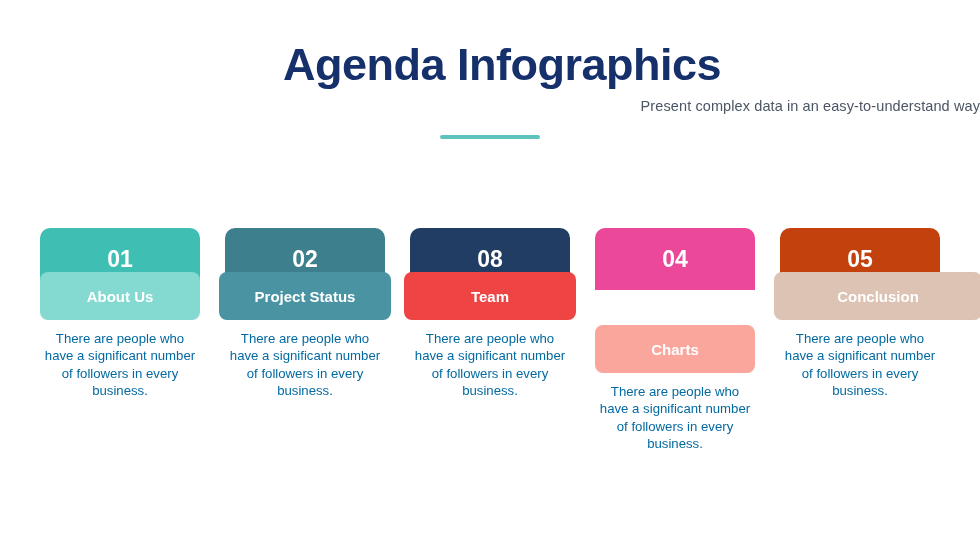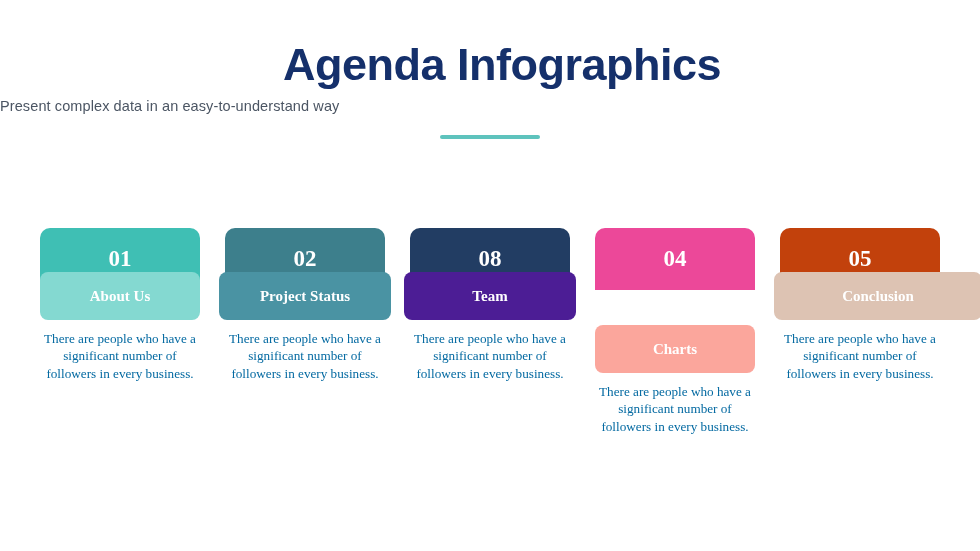--- a/index.html
+++ b/index.html
@@ -29,42 +29,41 @@
     font-weight: bold;
     color: #15306b;
     letter-spacing: -0.5px;
     line-height: 1.1;
   }
   .subtitle {
     position: absolute;
     top: 98px;
     left: 0;
     width: 980px;
-    text-align: left;
+    text-align: right;
     font-size: 14.5px;
     color: #4b5563;
     letter-spacing: 0.1px;
   }
   .underline {
     position: absolute;
     top: 135px;
     left: 440px;
     width: 100px;
     height: 4px;
     background: #5ec3bd;
     border-radius: 2px;
   }
   .cards {
     position: absolute;
     top: 228px;
     left: 40px;
     width: 900px;
     display: flex;
     justify-content: space-between;
-    font-family: Liberation Serif, serif;
   }
   .card {
     width: 160px;
     position: relative;
   }
   .num-box {
     height: 62px;
     border-radius: 10px 10px 0 0;
     display: flex;
     align-items: center;
@@ -138,21 +137,21 @@
       <div class="label-box" style="background: rgb(74, 147, 163);">
         <span>Project Status</span>
       </div>
       <div class="desc">There are people who have a significant number of followers in every business.</div>
     </div>
 
     <div class="card card-3">
       <div class="num-box" style="background: rgb(34, 61, 99);">
         <span>08</span>
       </div>
-      <div class="label-box" style="background: #4c1d95; text-align: center;">
+      <div class="label-box" style="background: #ef4444; text-align: center;">
         <span>Team</span>
       </div>
       <div class="desc">There are people who have a significant number of followers in every business.</div>
     </div>
 
     <div class="card card-4">
       <div class="num-box" style="background: #ec4899;">
         <span>04</span>
       </div>
       <div class="label-box" style="background: rgb(251, 166, 156); margin-top: 35px;">

